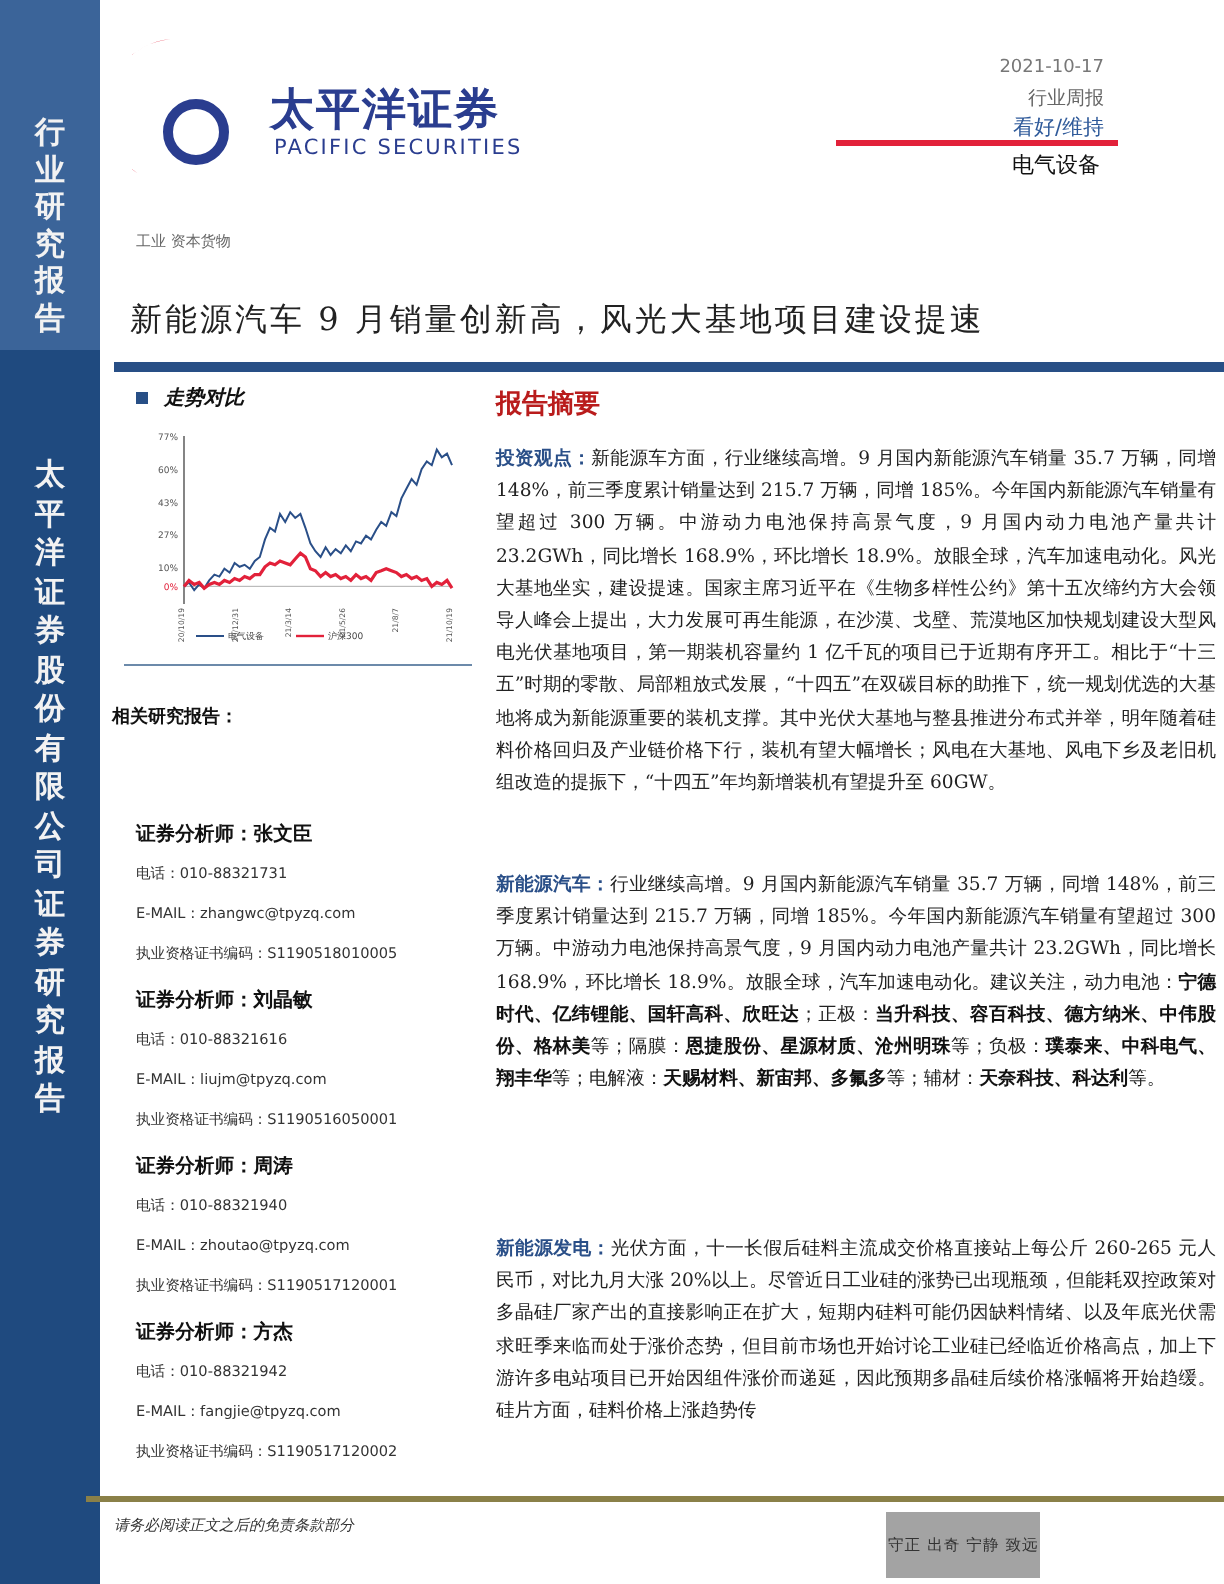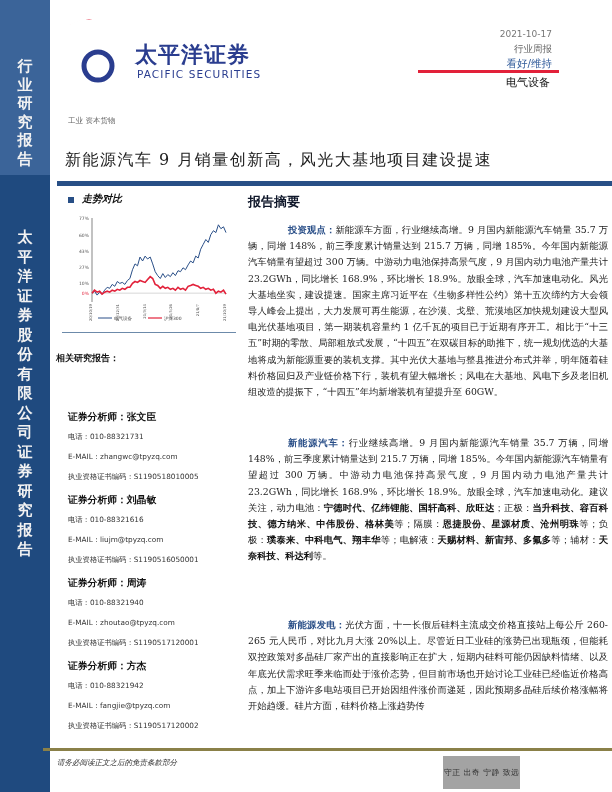--- a/index.html
+++ b/index.html
@@ -33,23 +33,23 @@
 
   .chart { position: absolute; left: 66px; top: 212px; width: 170px; height: 115px; }
   .left-rule { position: absolute; left: 62px; top: 332px; width: 174px; height: 1px; background: #6c8aaa; }
 
   .related { position: absolute; left: 56px; top: 352px; font-size: 9px; font-weight: bold; color: #111; }
 
   .analyst { position: absolute; left: 68px; font-family: "DejaVu Sans", sans-serif; font-size: 7.3px; color: #333; }
   .analyst .name-line { font-family: "DejaVu Serif", serif; font-size: 9.8px; font-weight: bold; color: #111; margin-bottom: 8px; }
   .analyst .row { margin-bottom: 10px; white-space: nowrap; }
 
-  .summary-head { position: absolute; left: 248px; top: 193px; font-size: 13px; font-weight: bold; color: #0f172a; }
+  .summary-head { position: absolute; left: 248px; top: 193px; font-size: 13px; font-weight: bold; color: #b91c1c; }
   .para { position: absolute; left: 248px; width: 360px; font-size: 9.3px; line-height: 16.2px; color: #222; text-align: justify; }
-  .para b.lead { color: #2a4f88; margin-left: 40px; }
+  .para b.lead { color: #2a4f88; }
   .para b { color: #111; }
   .p1 { top: 222px; }
   .p2 { top: 435px; }
   .p3 { top: 617px; }
 
   .foot-rule { position: absolute; left: 43px; top: 748px; width: 569px; height: 3px; background: #8a8048; }
   .foot-left { position: absolute; left: 57px; top: 758px; font-size: 7.5px; color: #333; font-style: italic; }
   .foot-right { position: absolute; left: 443px; top: 756px; font-size: 7.8px; color: #333; background: #a3a3a3; padding: 11px 1px; letter-spacing: 0.5px; }
 </style>
 </head>

